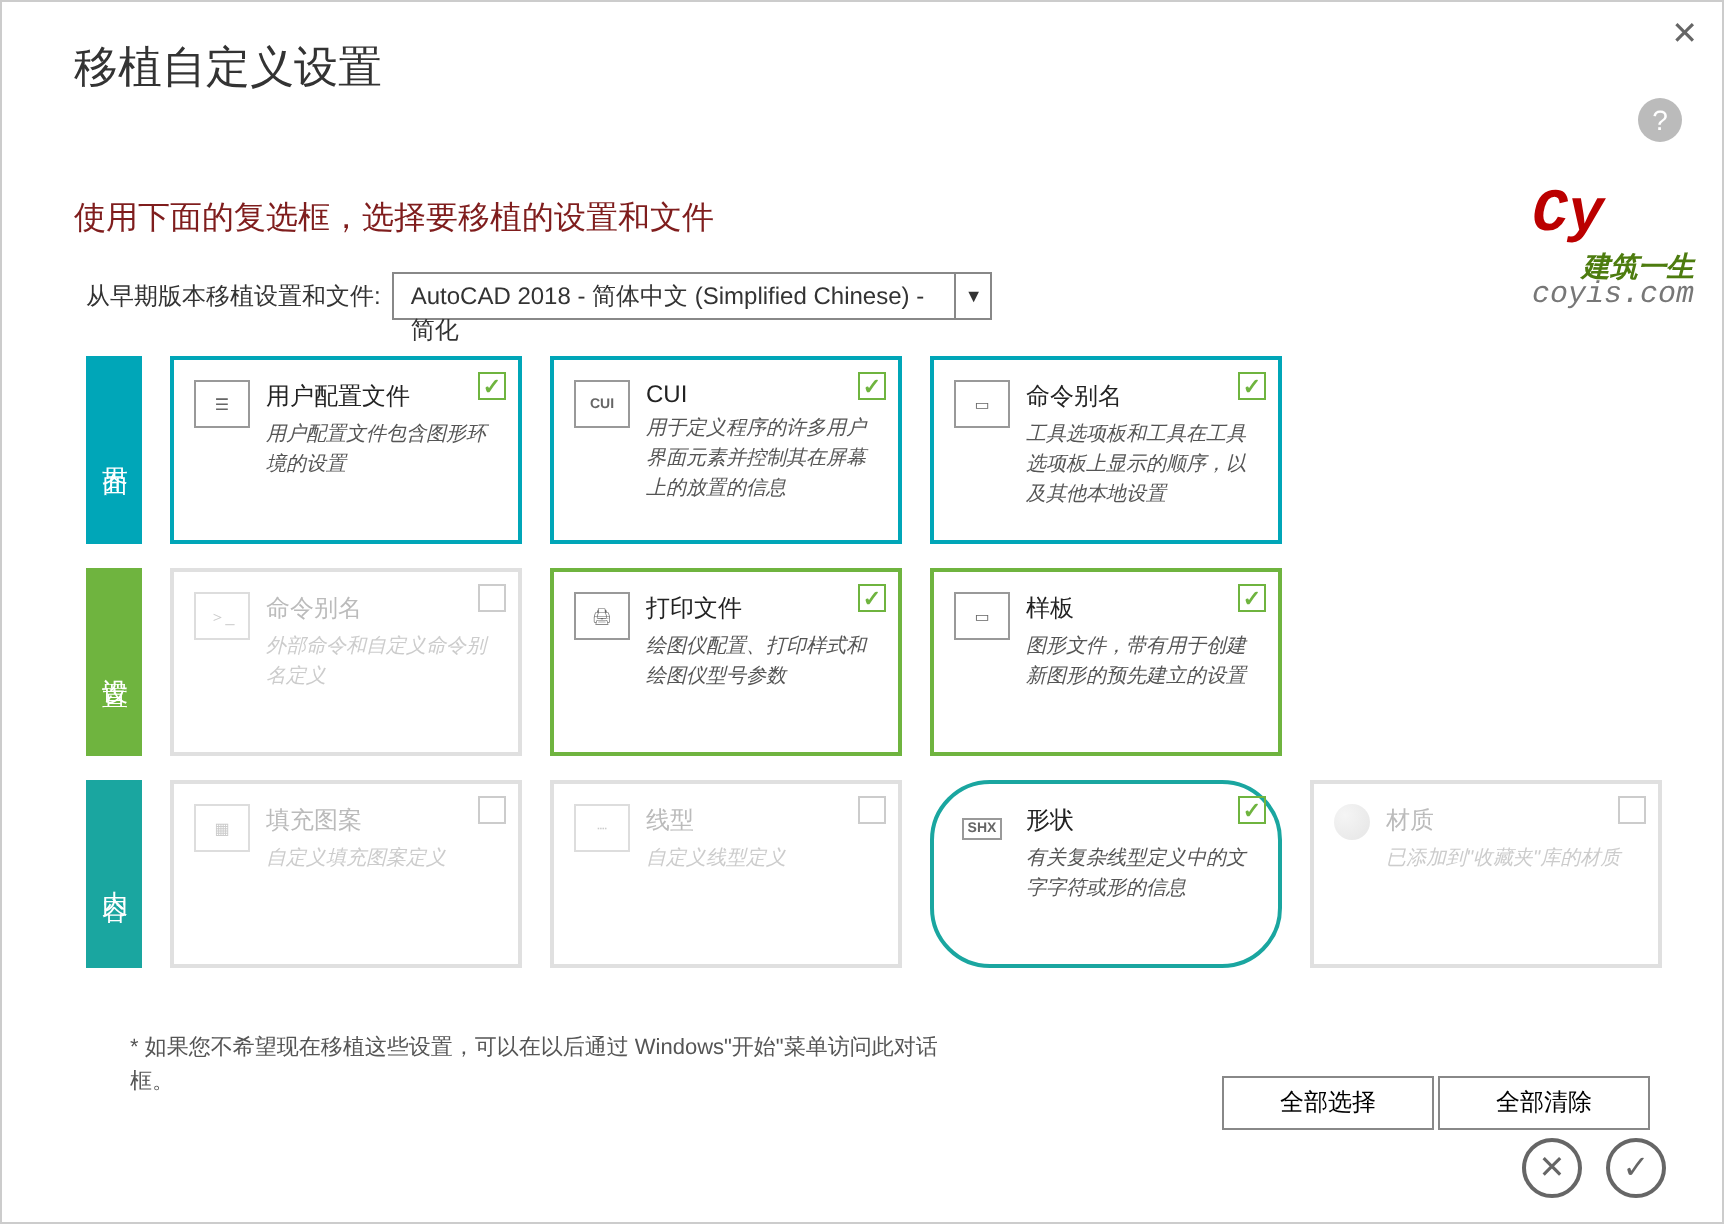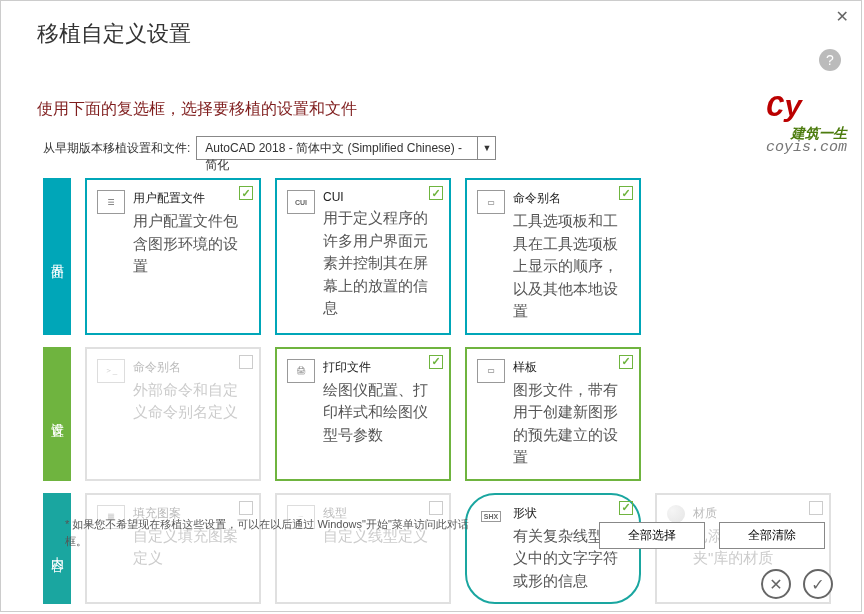--- a/index.html
+++ b/index.html
@@ -23,27 +23,27 @@
 .cards { display: flex; gap: 14px; margin-left: 14px; }
 .card { width: 176px; border: 2px solid; padding: 10px 10px 10px 10px; position: relative; min-height: 94px; display: flex; }
 .card-ui { border-color: #00a6b8; }
 .card-set { border-color: #6fb43f; }
 .card-cnt { border-color: #1aa6a0; border-radius: 30px; }
 .card.disabled { border-color: #e0e0e0; }
 .card-icon { width: 28px; height: 24px; border: 1px solid #999; margin-right: 8px; flex-shrink: 0; font-size: 8px; display: flex; align-items: center; justify-content: center; color: #666; position: relative; }
 .card.disabled .card-icon { border-color: #ddd; color: #ccc; }
 .card-body { flex: 1; }
 .card-title { font-size: 12px; font-weight: normal; color: #222; margin-bottom: 3px; }
-.card-desc { font-size: 15px; color: #555; line-height: 1.5; }
+.card-desc { font-size: 10px; color: #555; line-height: 1.5; font-style: italic; }
 .card.disabled .card-title { color: #bbb; }
 .card.disabled .card-desc { color: #ccc; }
 .check { position: absolute; top: 6px; right: 6px; width: 14px; height: 14px; border: 1px solid #6fb43f; display: flex; align-items: center; justify-content: center; font-size: 11px; color: #6fb43f; font-weight: bold; }
 .check.unchecked { border-color: #ccc; color: transparent; }
 .footnote { font-size: 11px; color: #555; padding: 10px 0 0 64px; width: 480px; line-height: 1.6; position: absolute; bottom: 60px; left: 0; }
-.btn-row { position: absolute; bottom: 62px; right: 36px; display: flex; gap: 14px; }
+.btn-row { position: absolute; bottom: 46px; right: 36px; display: flex; gap: 2px; }
 .btn { border: 1px solid #888; background: #fff; padding: 4px 28px; font-size: 12px; cursor: pointer; }
 .action-row { position: absolute; bottom: 12px; right: 28px; display: flex; gap: 12px; }
 .circle-btn { width: 30px; height: 30px; border: 2px solid #666; border-radius: 50%; display: flex; align-items: center; justify-content: center; font-size: 16px; color: #666; cursor: pointer; background: #fff; }
 .watermark { position: absolute; top: 90px; right: 14px; font-family: Liberation Mono, monospace; pointer-events: none; }
 .watermark .wm1 { color: #b00; font-size: 30px; font-weight: bold; font-style: italic; display: inline-block; }
 .watermark .wm2 { color: #4d7c0f; font-size: 14px; font-weight: bold; font-style: italic; display: block; text-align: right; }
 .watermark .wm3 { color: #777; font-size: 15px; font-style: italic; display: block; text-align: right; margin-top: -4px; }
 .arrow-overlay { position: absolute; pointer-events: none; z-index: 20; }
 .icon-cui { font-size: 7px; font-weight: bold; }
 .icon-shx { font-size: 7px; font-weight: bold; border: 1px solid #999; padding: 1px 2px; }

